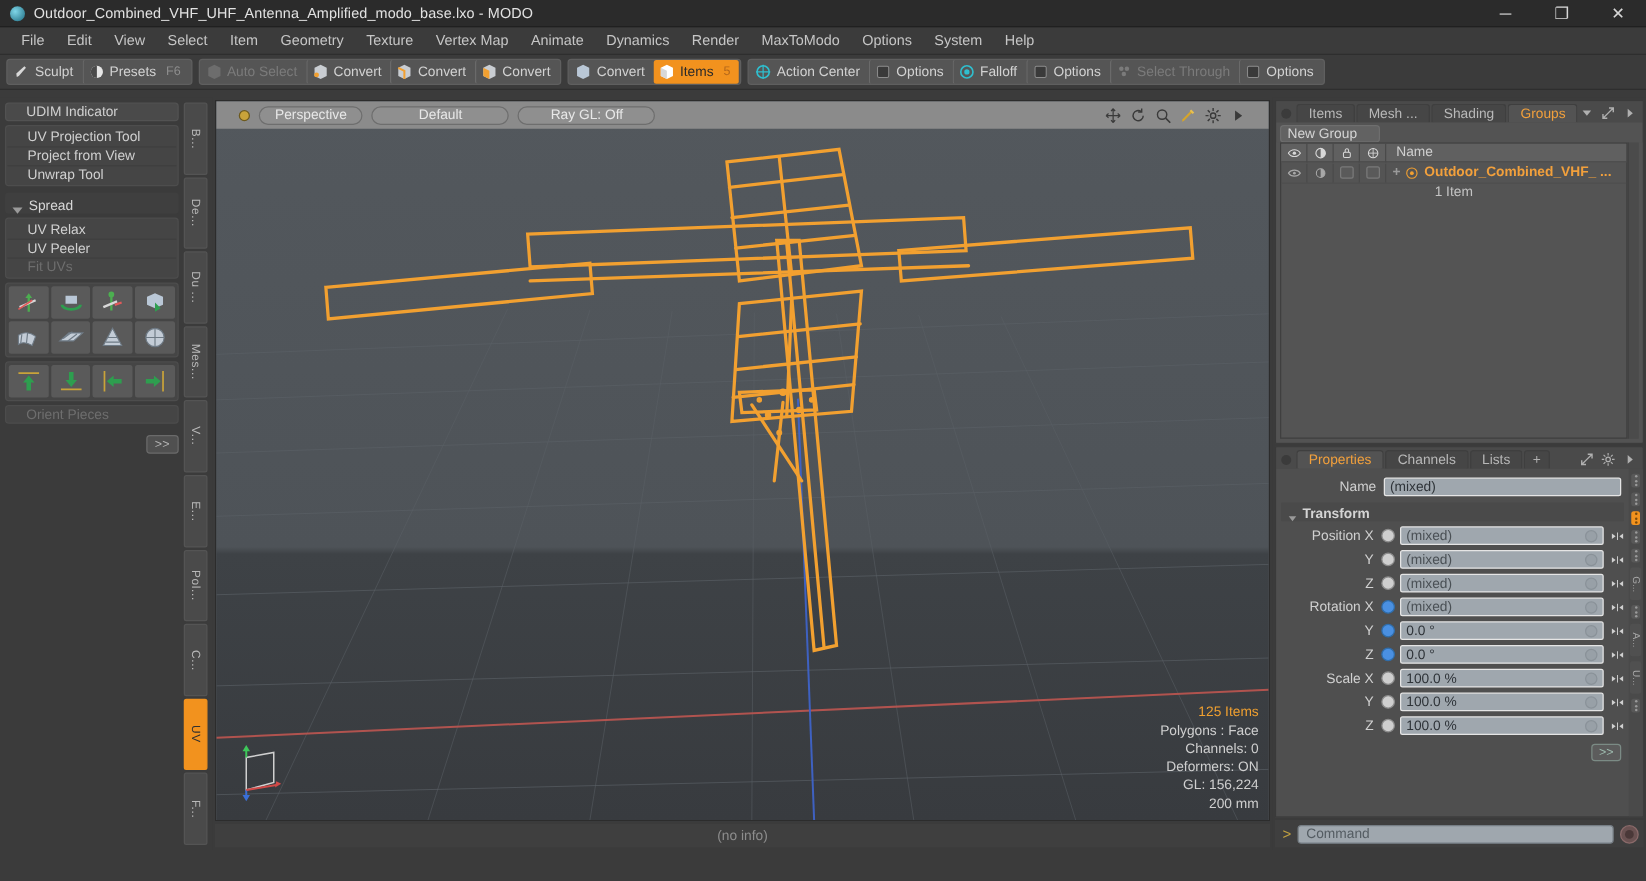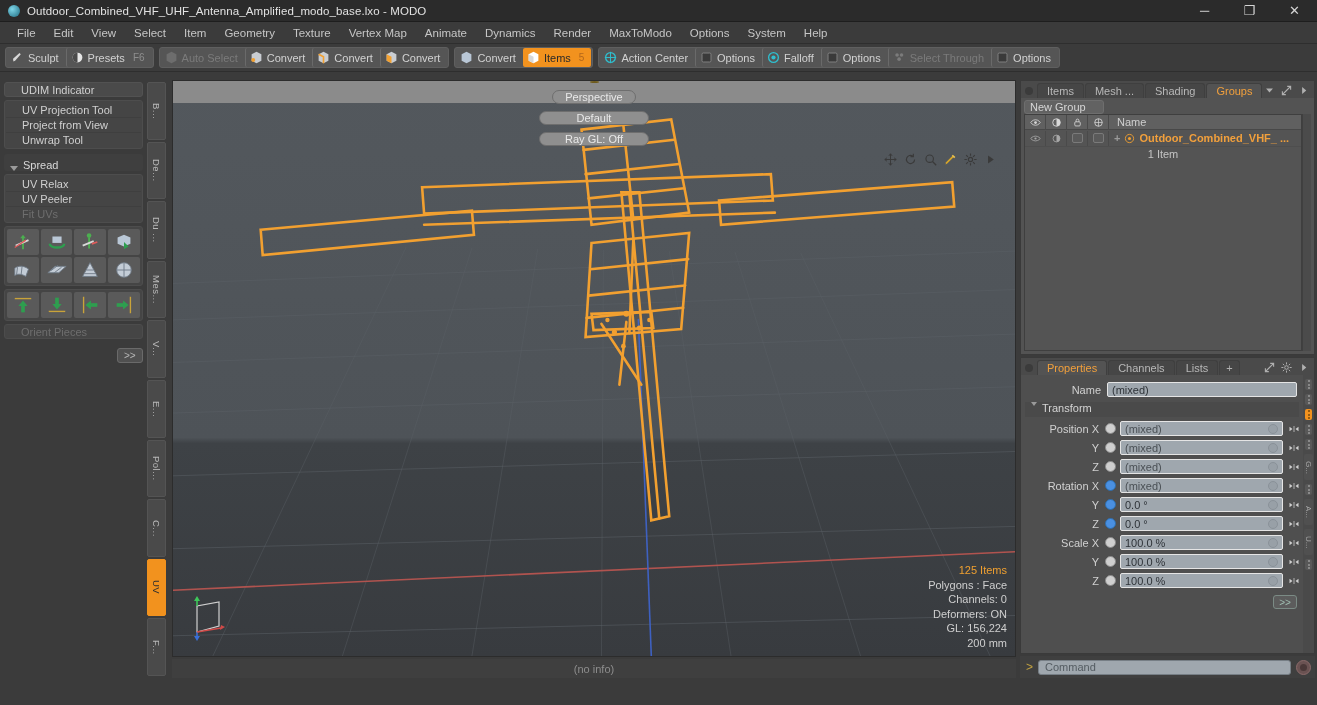--- a/index.html
+++ b/index.html
@@ -104,21 +104,21 @@
     width: 26px; height: 15px; background: #505050; border:1px solid #6a6a6a; border-radius: 3px;
     color: #b6b6b6; font-size: 10px; display:flex; align-items:center; justify-content:center;
     align-self: flex-end; margin-top: 6px;
   }
 
   
   .vpwrap { flex: 1; display: flex; flex-direction: column; padding: 2px 2px 2px 2px; }
   .viewport { position: relative; flex:1; background: #4d5257; overflow: hidden; border: 1px solid #2c2c2c; }
   .vp-head {
     position: absolute; top:0; left:0; right:0; height: 22px;
-    background: #8b8b8b; display: flex; align-items: center; padding: 0 18px; gap: 7px; z-index: 5; flex-direction: column;
+    background: #8b8b8b; display: flex; align-items: center; padding: 0 18px; gap: 7px; z-index: 5;
   }
   .vp-dot { width: 9px; height: 9px; border-radius: 50%; background: #c9a33a; border: 1px solid #6d5a1e; }
   .vp-pill {
     height: 15px; min-width: 82px; padding: 0 12px; border-radius: 8px;
     border: 1px solid #6e6e6e; background: #8f8f8f; color: #e8e8e8; font-size: 11px;
     display: flex; align-items: center; justify-content: center;
   }
   .vp-pill.wide { min-width: 110px; }
   .vp-icons { margin-left: auto; display:flex; align-items:center; gap:7px; }
   .vp-icons svg { width: 13px; height: 13px; }
@@ -178,21 +178,21 @@
   .radio.blue { background:#4a90e2; border-color:#2f6dab; }
   .pfield {
     flex:1; height: 15px; background:#9fa7ae; border:1px solid #e5e5e5; border-radius:2px;
     display:flex; align-items:center; padding: 0 4px; font-size:11px; color:#2e3338; position:relative;
   }
   .pfield .dimval { color:#4a5055; }
   .pfield .ghost { margin-left:auto; width:10px;height:10px;border-radius:50%;background:#98a0a7;border:1px solid #8a9299;}
   .spin { width:14px;height:15px;display:flex;align-items:center;justify-content:center;color:#d0d0d0;font-size:9px;flex:0 0 auto;}
   .spin svg { width:12px; height:10px; }
   .name-row { padding: 3px 2px 2px 2px; display:flex; align-items:center; gap:4px;}
-  .section-head { height:15px; background:#4a4a4a; display:flex; align-items:flex-start; gap:5px; padding-left:6px; font-size:11px; color:#d4d4d4; margin: 1px 2px;}
+  .section-head { height:15px; background:#4a4a4a; display:flex; align-items:flex-end; gap:5px; padding-left:6px; font-size:11px; color:#d4d4d4; margin: 1px 2px; font-weight: bold;}
   .tri-sm { width:0;height:0;border-left:3.5px solid transparent;border-right:3.5px solid transparent;border-top:4.5px solid #9a9a9a;}
   .dropdown {
     flex:1; height:15px; background:#9fa7ae; border:1px solid #767e85; border-radius:2px;
     display:flex;align-items:center;padding:0 4px;font-size:11px;color:#2e3338;
   }
   .dd-arrow { margin-left:auto; width:0;height:0;border-left:4px solid transparent;border-right:4px solid transparent;border-top:5px solid #3c4247;}
   .prop-adv { display:flex; justify-content:flex-end; padding: 4px 4px 3px 0; }
   .btn-adv2 { width:24px;height:14px;background:#5c5c5c;border:1px solid #7b8b85;border-radius:3px;color:#9fbdb0;font-size:10px;display:flex;align-items:center;justify-content:center;}
   .prop-rail { width: 11px; background:#4a4a4a; display:flex; flex-direction:column; align-items:center; gap:4px; padding-top:4px;}
   .grip { width:7px; height:11px; background:#585858; border-radius:2px; display:flex;flex-direction:column;align-items:center;justify-content:center;gap:1.5px;}

